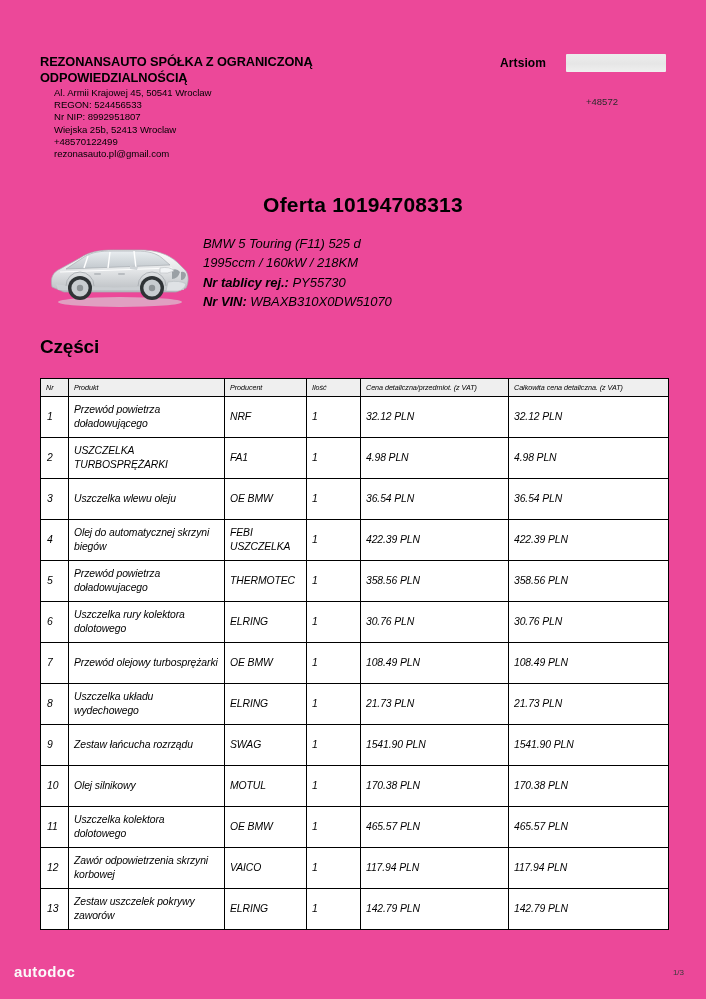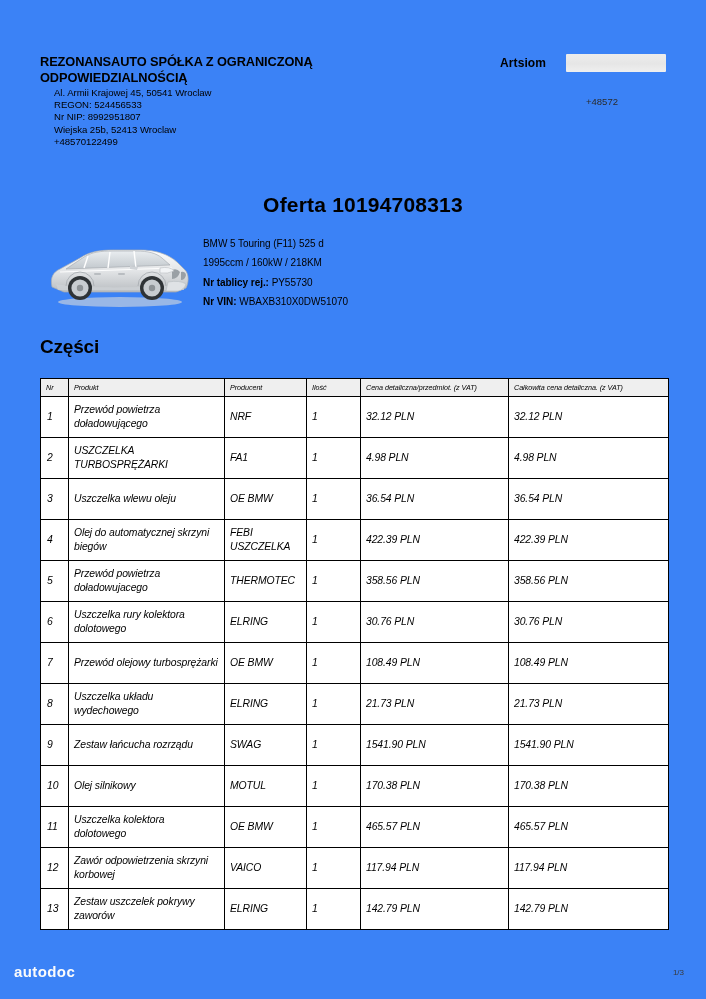--- a/index.html
+++ b/index.html
@@ -12,21 +12,21 @@
     height: 999px;
     position: relative;
     font-family: "Liberation Sans", sans-serif;
     color: #000000;
     overflow: hidden;
   }
 
   .page {
     position: absolute;
     inset: 0;
-    background: #3b82f6;
+    background: #ec4899;
   }
 
   
   .company-block {
     position: absolute;
     left: 40px;
     top: 54px;
     width: 330px;
   }
   .company-name {
@@ -102,23 +102,24 @@
   .car-image svg { display: block; width: 100%; height: 100%; }
 
   
   .vehicle-spec {
     position: absolute;
     left: 203px;
     top: 234px;
     width: 330px;
   }
   .vehicle-spec div {
-    font-size: 10px;
+    font-size: 13px;
     line-height: 19.3px;
     letter-spacing: -0.05px;
+    font-style: italic;
   }
   .vehicle-spec .strong { font-weight: bold; }
   .vehicle-spec .strong span.val { font-weight: normal; }
 
   
   .section-heading {
     position: absolute;
     left: 40px;
     top: 336px;
     font-size: 19px;
@@ -190,20 +191,21 @@
 <div class="page">
 
   <div class="company-block">
     <div class="company-name">REZONANSAUTO SPÓŁKA Z OGRANICZONĄ ODPOWIEDZIALNOŚCIĄ</div>
     <div class="company-lines">
       <div>Al. Armii Krajowej 45, 50541 Wroclaw</div>
       <div>REGON: 524456533</div>
       <div>Nr NIP: 8992951807</div>
       <div>Wiejska 25b, 52413 Wroclaw</div>
       <div>+48570122499</div>
+      <div>rezonasauto.pl@gmail.com</div>
     </div>
   </div>
 
   <div class="contact-block">
     <div class="contact-name">Artsiom</div>
     <div class="redaction-box"></div>
     <div class="contact-phone">+48572</div>
   </div>
 
   <div class="offer-title">Oferta 10194708313</div>

